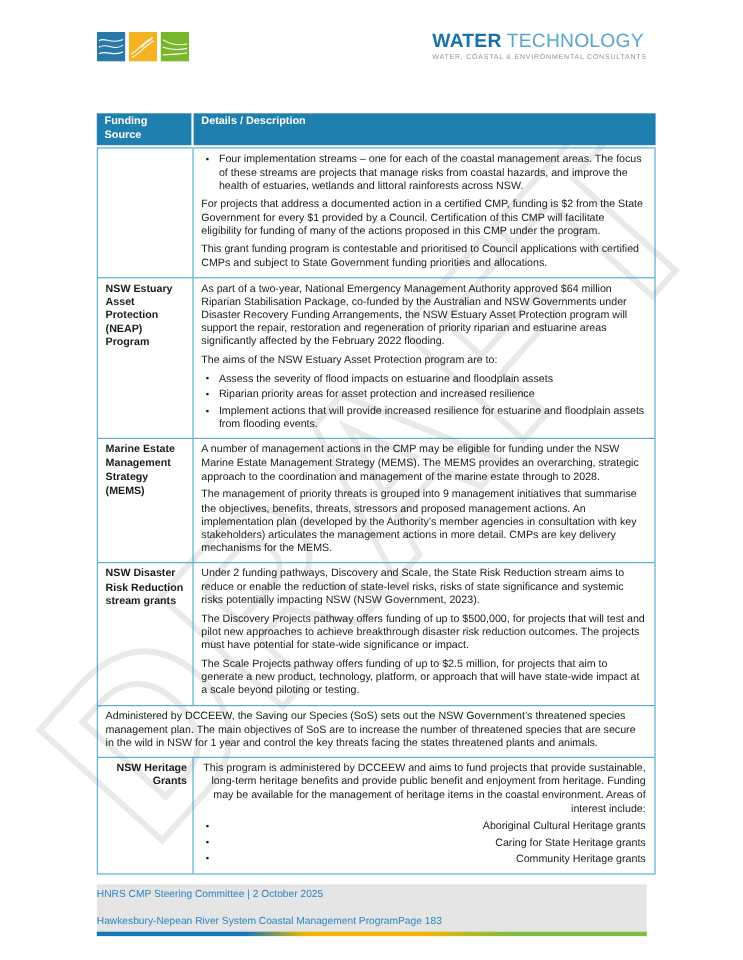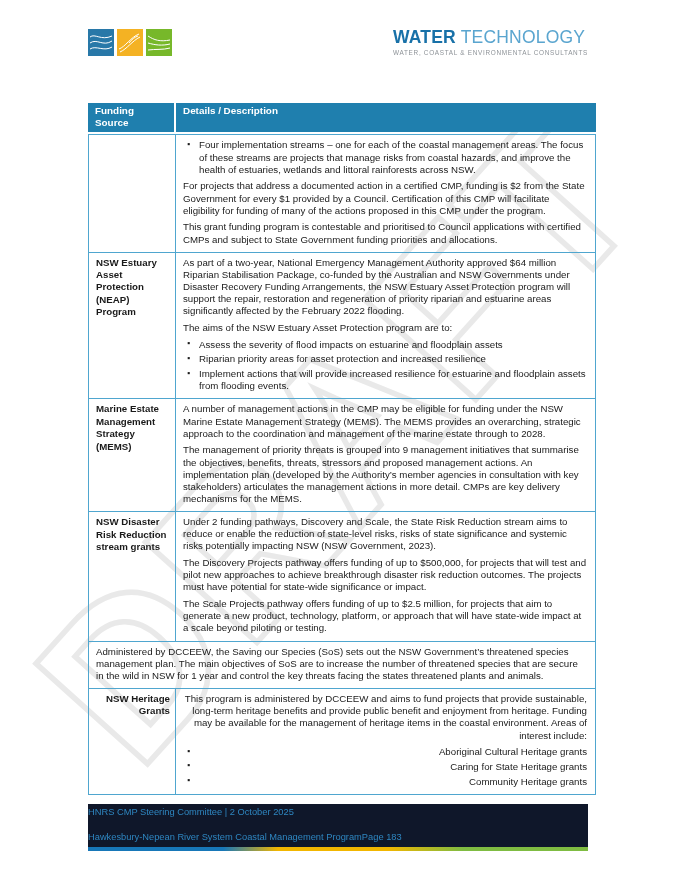--- a/index.html
+++ b/index.html
@@ -41,21 +41,21 @@
   }
   .td-details { flex:1; padding:4px 8px 5px 7px; font-size:9.7px; line-height:12.15px; }
   .td-details p { margin:0 0 4.5px; }
   .td-details p:last-child { margin-bottom:1px; }
   .td-details ul { list-style:none; margin:0 0 4.5px; padding:0; }
   .td-details ul:last-child { margin-bottom:1px; }
   .td-details li { position:relative; padding-left:16px; margin-bottom:2.6px; }
   .td-details li:last-child { margin-bottom:0; }
   .td-details li::before { content:"▪"; position:absolute; left:4px; top:-1.5px; font-size:8.5px; }
   
-  .page-footer { position:absolute; left:88px; width:500px; bottom:22px; z-index:2; background:#0f172a; padding-top:2px; }
+  .page-footer { position:absolute; left:88px; width:500px; bottom:22px; z-index:2; background:#e5e5e5; padding-top:2px; }
   .f-line { color:var(--footer-text); font-size:9.3px; line-height:12.6px; }
   .f-row2 { display:flex; justify-content:flex-start;margin-top:13px; }
   .f-bar {
     height:4.5px; margin-top:2.5px;
     background:linear-gradient(90deg,
       var(--bar-blue) 0%, var(--bar-blue) 27%,
       var(--bar-yellow) 38%, var(--bar-yellow) 60%,
       var(--bar-green) 75%, var(--bar-green) 100%);
   }
 </style>

